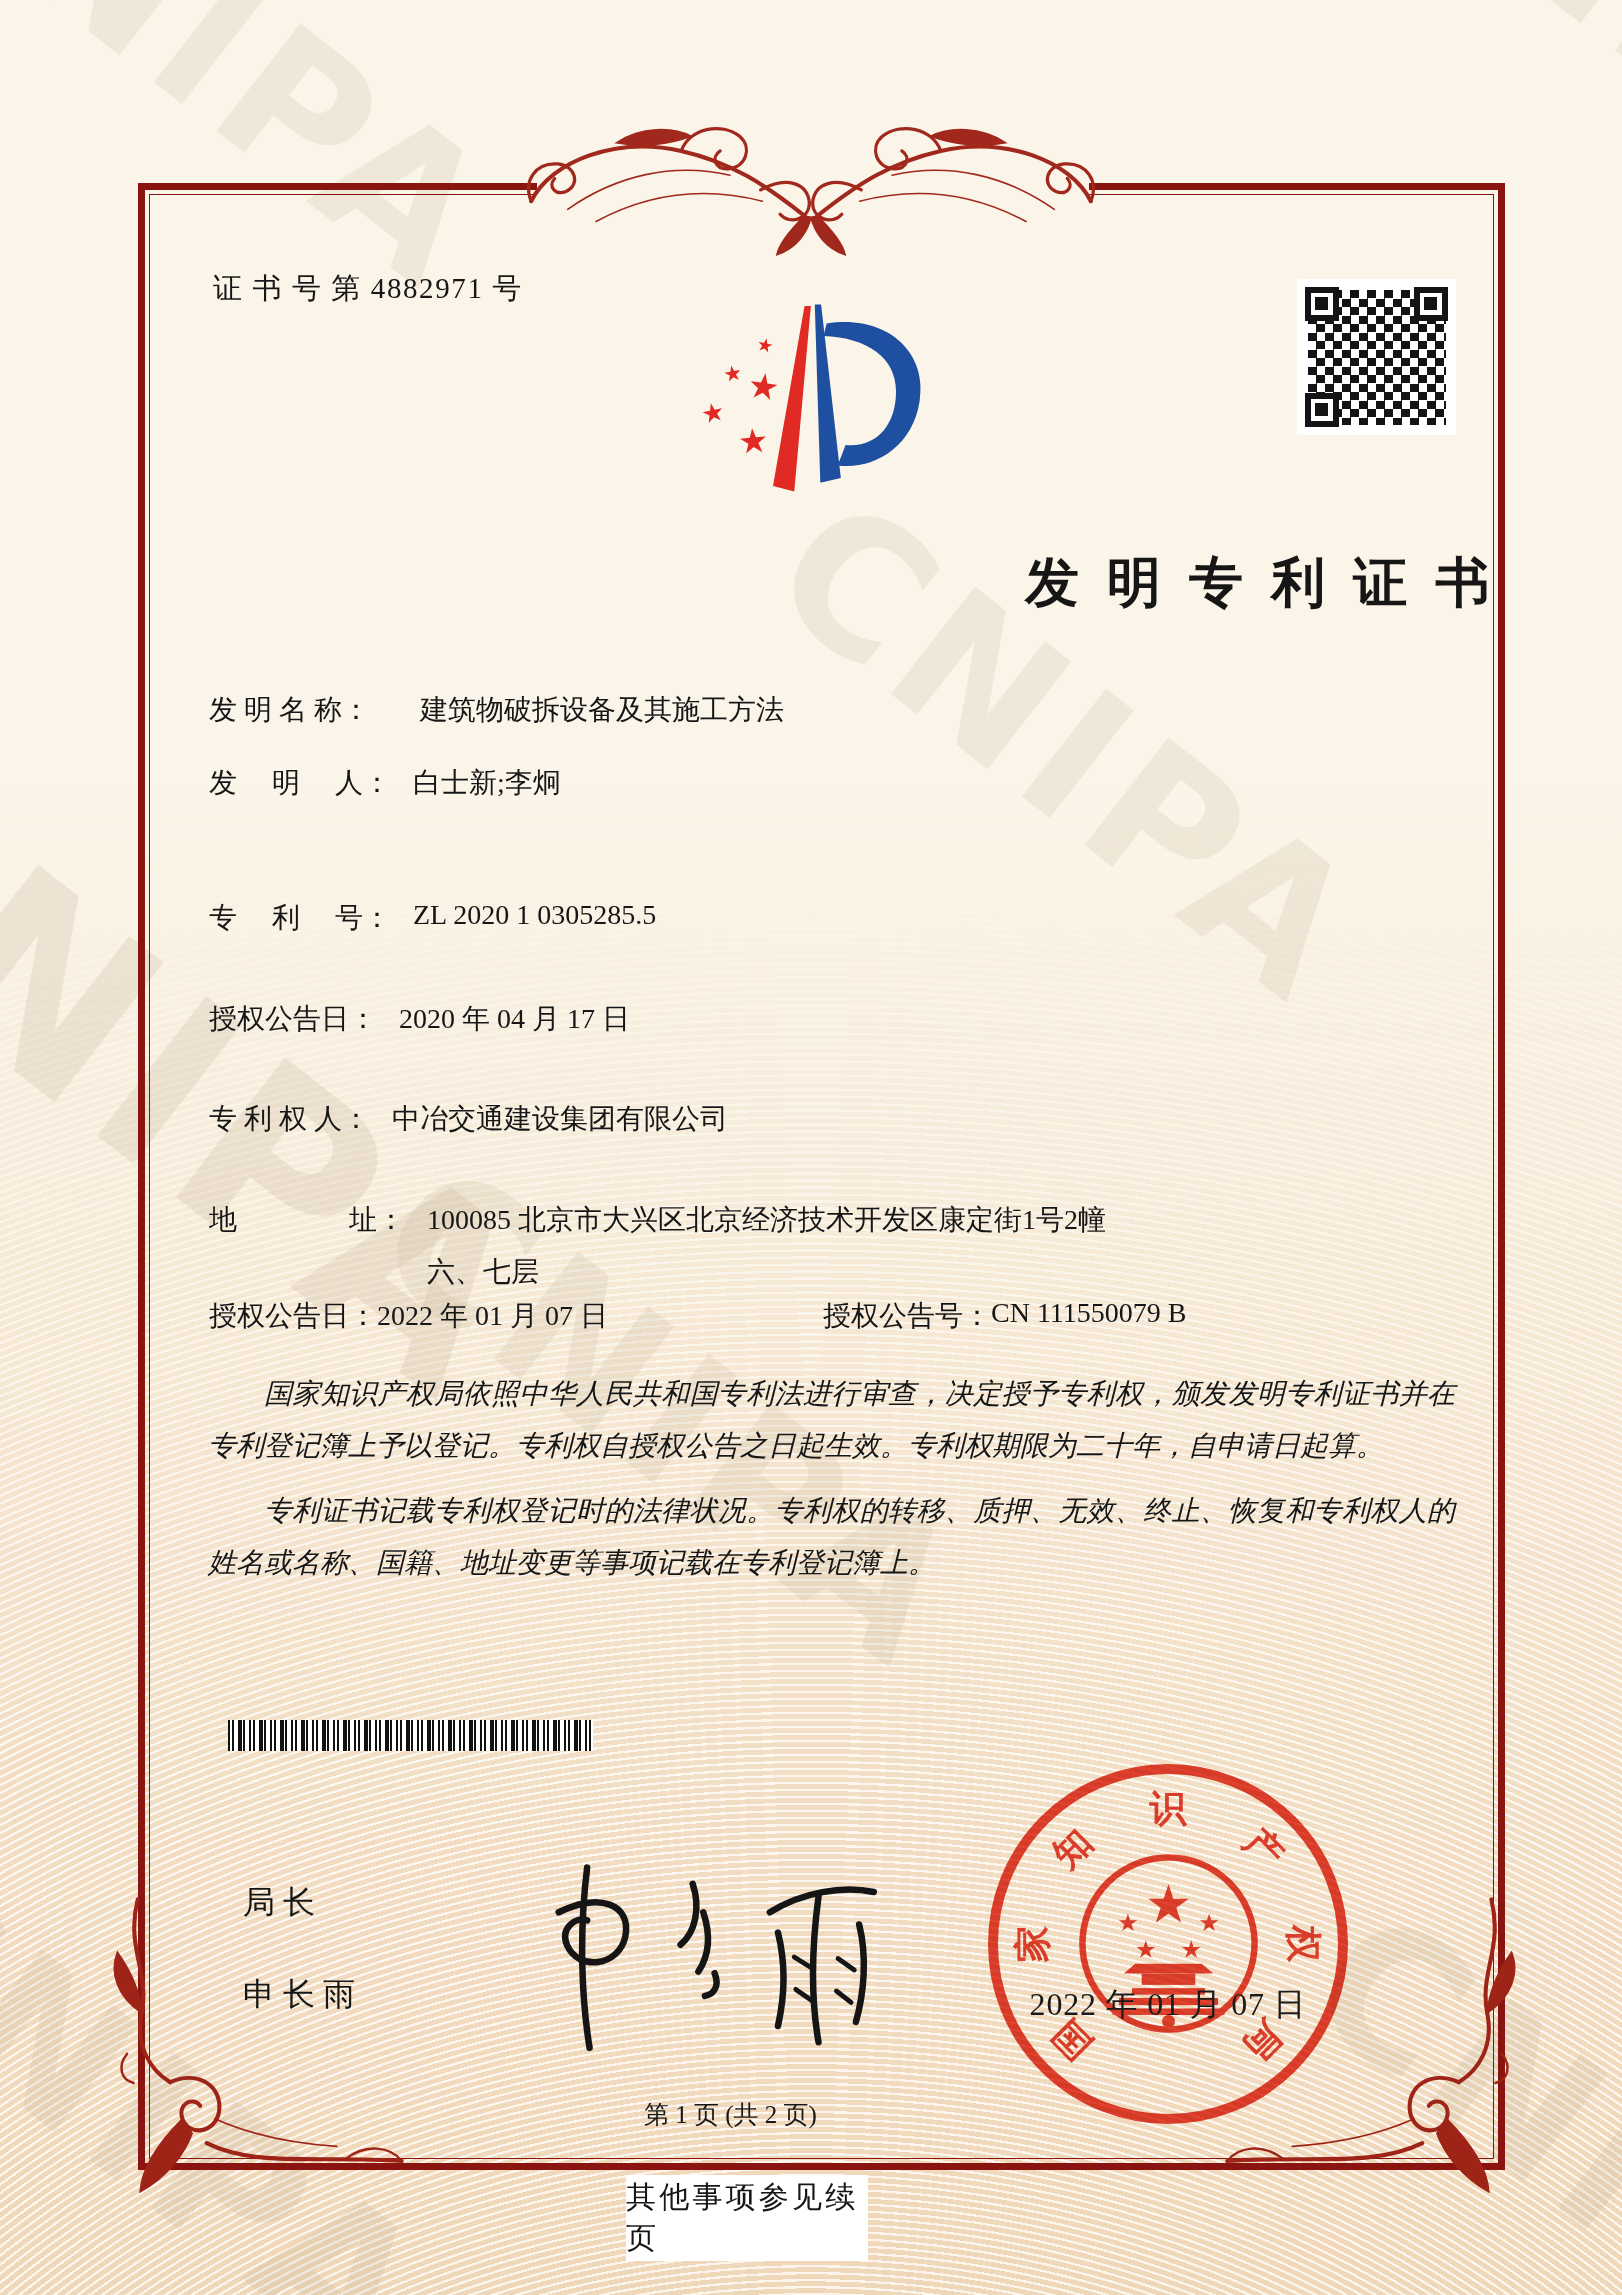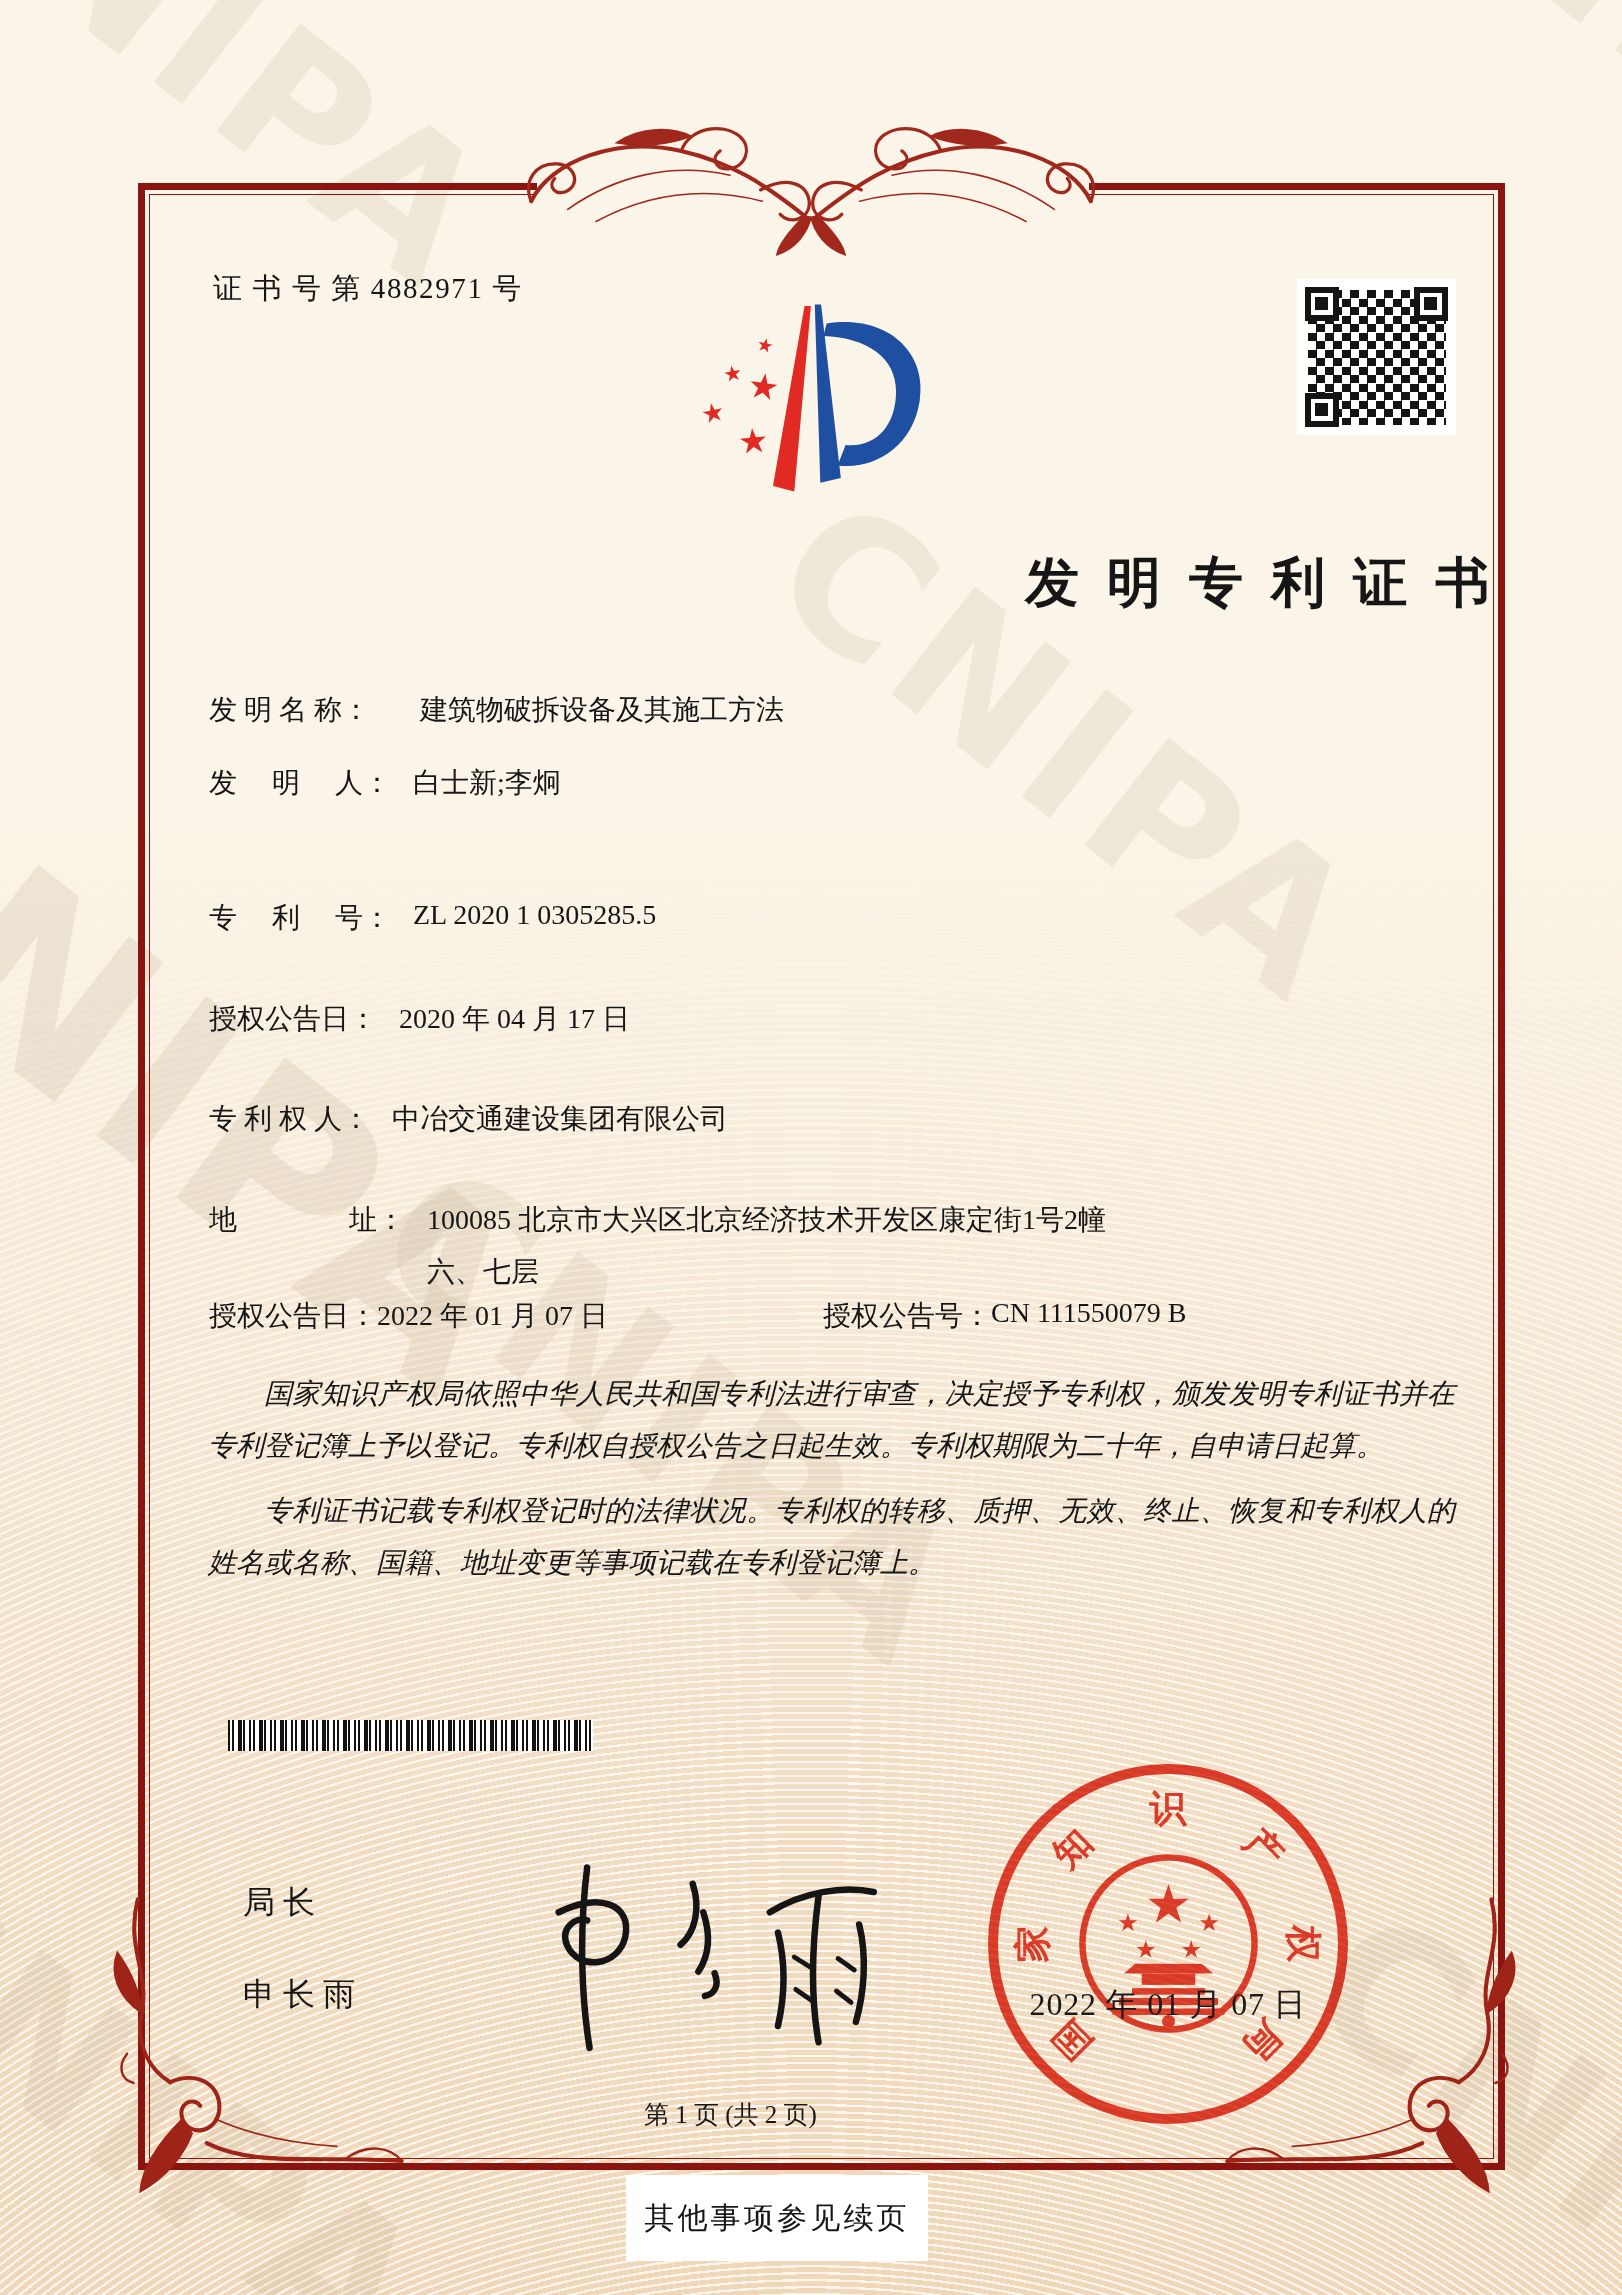--- a/index.html
+++ b/index.html
@@ -57,21 +57,21 @@
   .sig-script{position:absolute;left:510px;top:1835px;z-index:5;}
   .seal{position:absolute;left:988px;top:1764px;width:360px;height:360px;z-index:6;mix-blend-mode:multiply;opacity:.95;}
   .seal-ring{position:absolute;inset:0;border:10.5px solid #e23a28;border-radius:50%;}
   .sealchar{position:absolute;left:50%;top:50%;width:42px;height:42px;margin:-21px 0 0 -21px;display:flex;
     align-items:center;justify-content:center;font-size:37px;font-weight:700;color:#e23a28;
     transform:rotate(var(--a)) translateY(-135px);}
   .emblem{position:absolute;left:79px;top:78px;}
   .seal-date{position:absolute;left:980px;top:1983px;width:376px;z-index:7;text-align:center;font-size:32px;color:#1a1a1a;letter-spacing:0.8px;}
   
   .pageno{position:absolute;left:207px;top:2098px;width:1047px;z-index:5;text-align:center;font-size:25px;}
-  .note{position:absolute;left:626px;top:2175px;width:302px;height:86px;z-index:5;background:#ffffff;
+  .note{position:absolute;left:626px;top:2175px;width:242px;height:86px;z-index:5;background:#ffffff;
         display:flex;align-items:center;justify-content:center;font-size:30px;letter-spacing:3.2px;}
 </style>
 </head>
 <body>
 
 <div class="page">
 
   <div class="texture"></div>
   <div class="arcs"></div>
 

